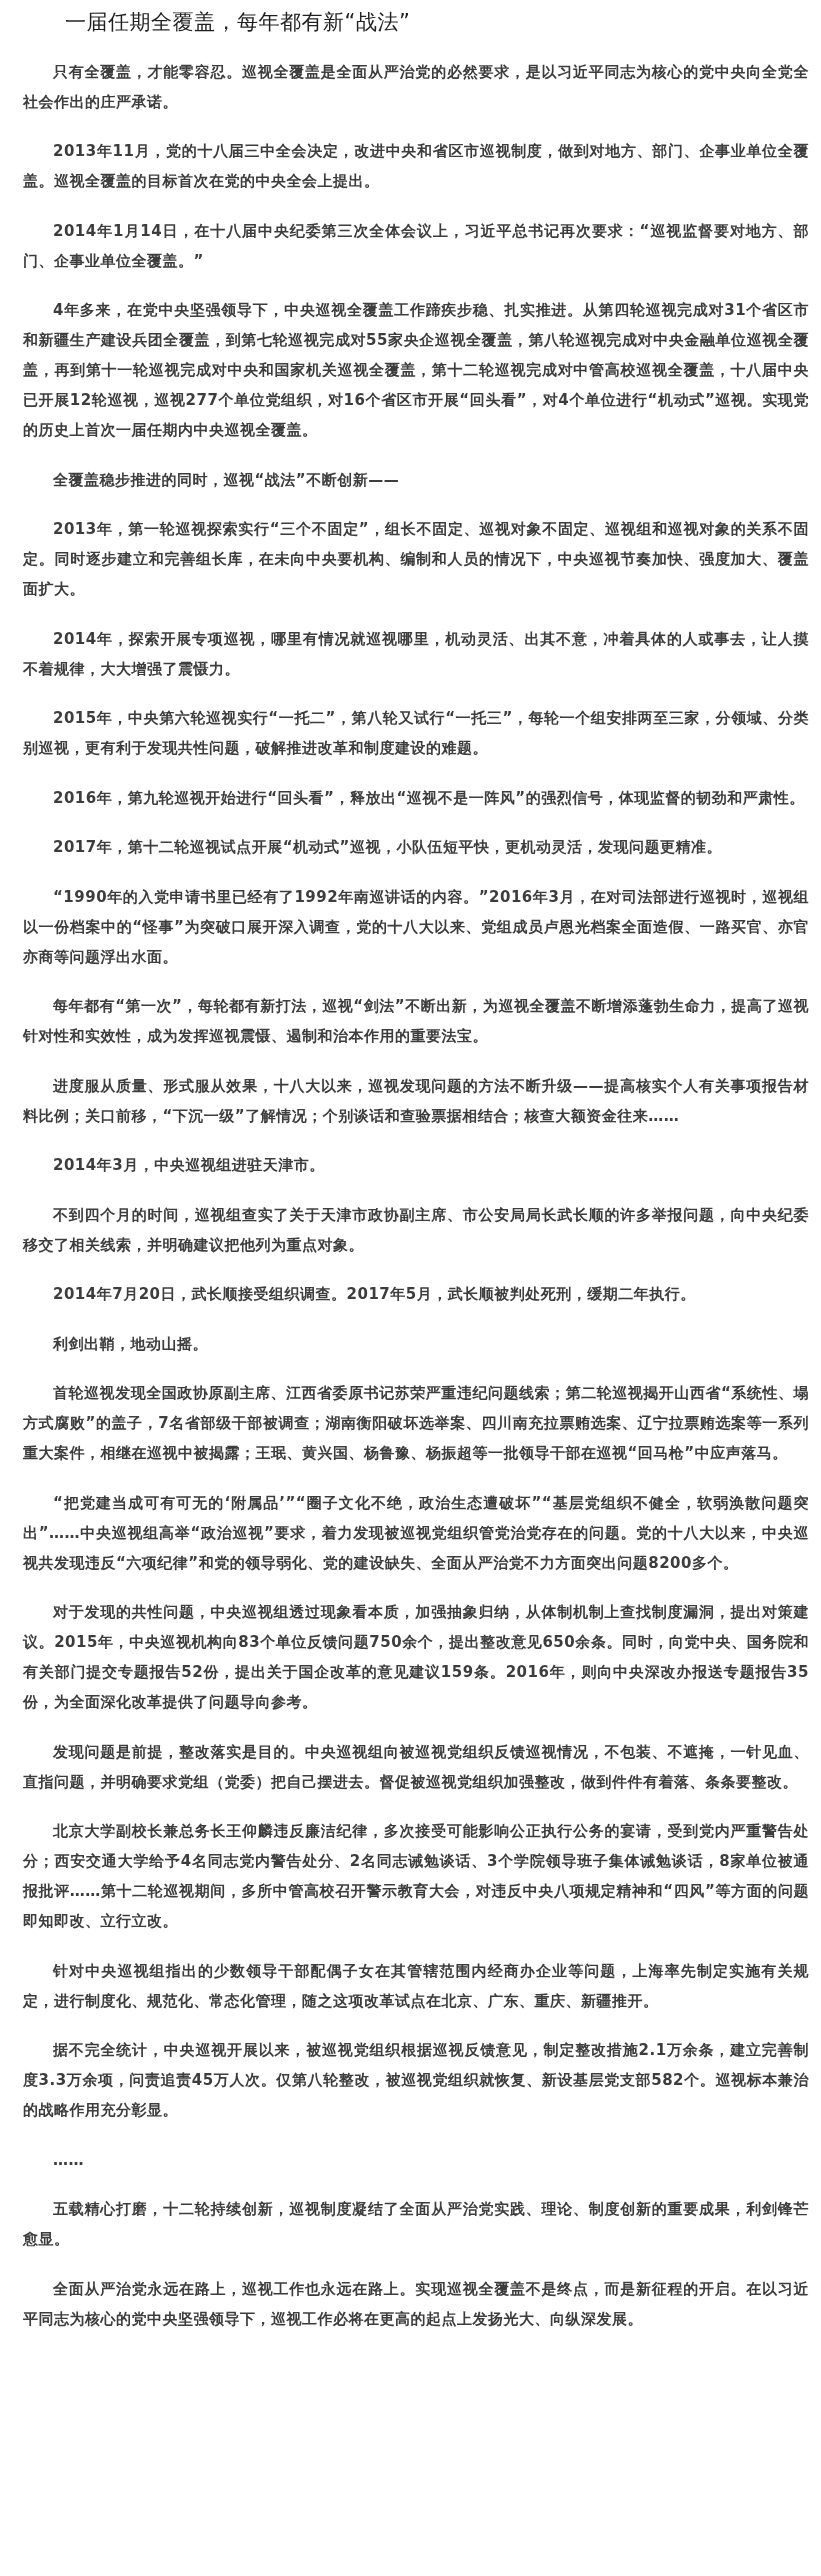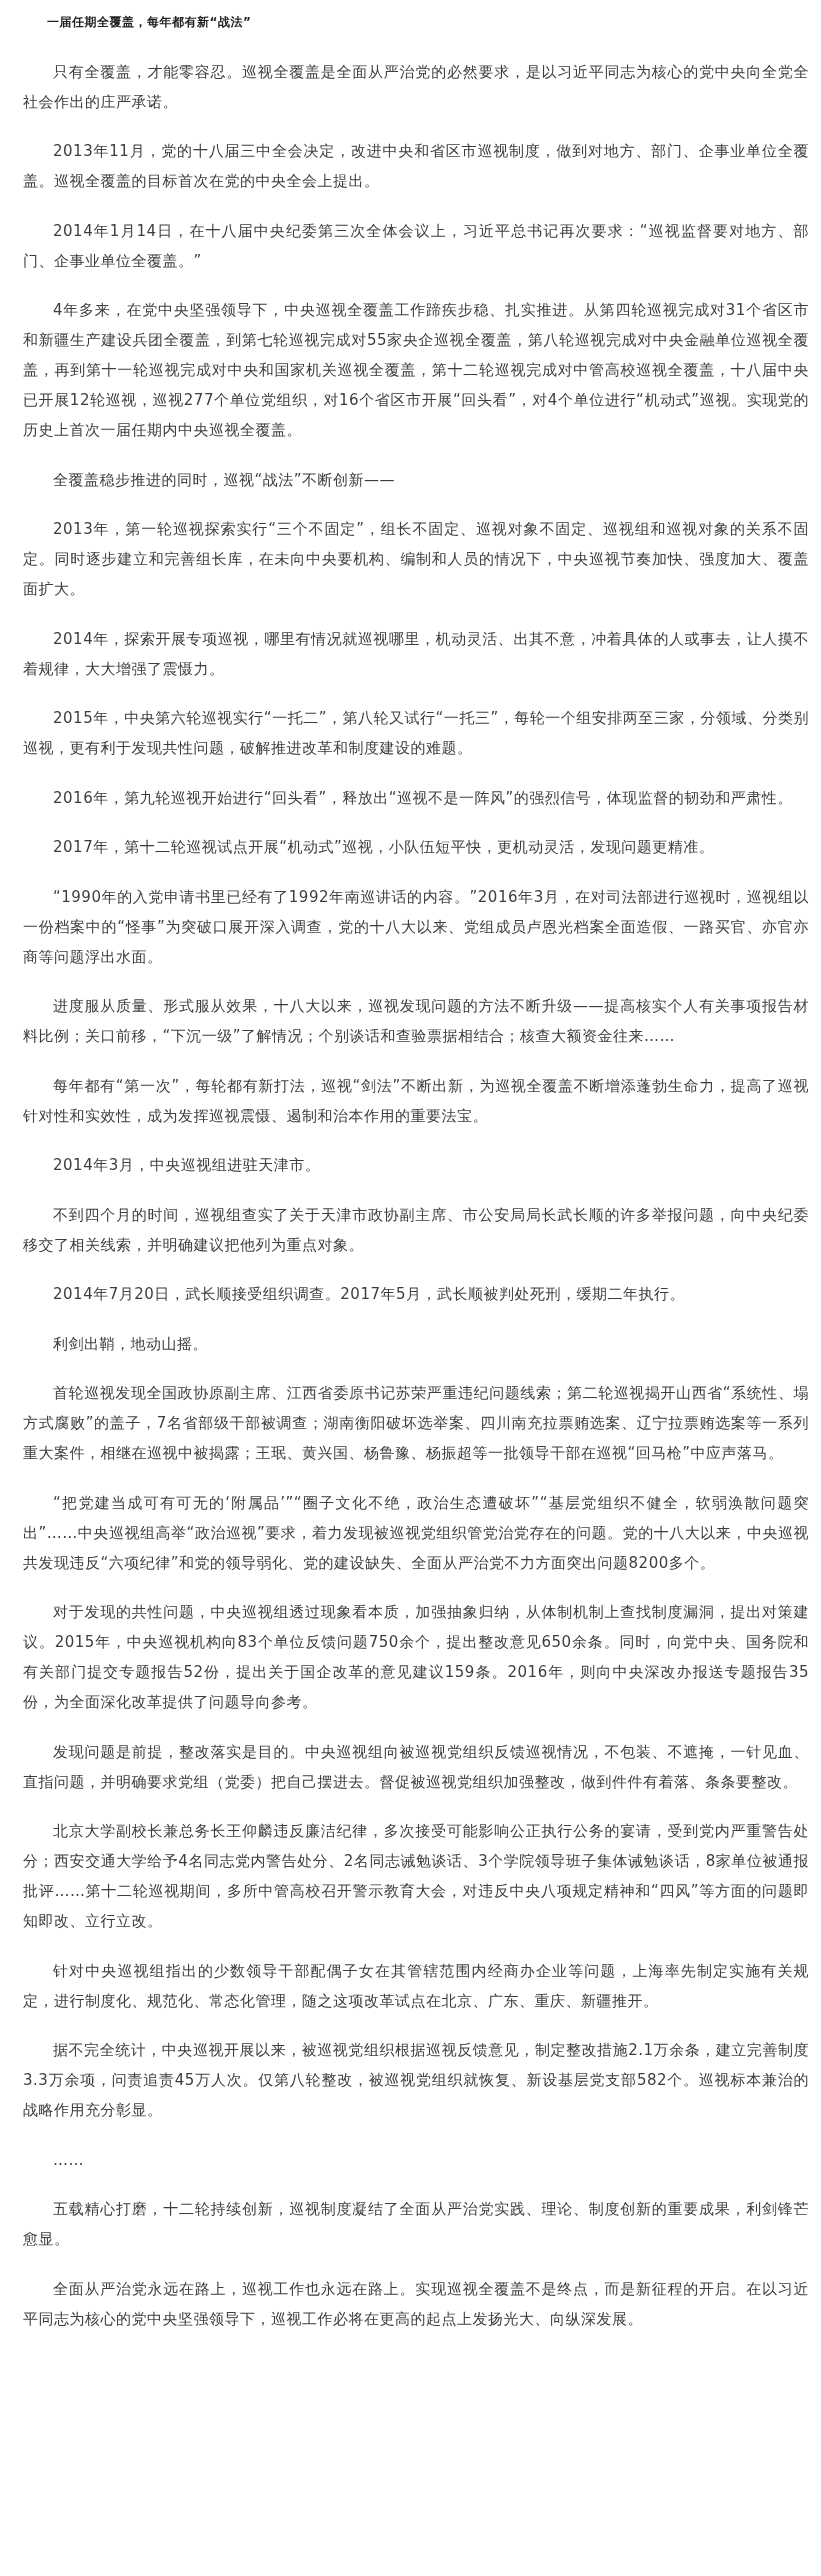--- a/index.html
+++ b/index.html
@@ -16,26 +16,27 @@
     font-family: "DejaVu Sans", "Liberation Sans", sans-serif;
   }
   .para {
     margin: 0 0 19.5px 0;
     font-size: 15px;
     line-height: 30px;
     color: #3d3d3d;
     text-indent: 2em;
     text-align: justify;
     letter-spacing: 0.5px;
+    font-weight: bold;
   }
   .heading {
     margin: 0 0 19.5px 0;
-    font-size: 12px;
+    font-size: 21px;
     line-height: 30px;
-    font-weight: bold;
+    font-weight: normal;
     color: #1f1f1f;
     text-indent: 2em;
     letter-spacing: 0.5px;
   }
 </style>
 </head>
 <body>
 
 <div class="doc">
   <h2 class="heading">一届任期全覆盖，每年都有新“战法”</h2>
@@ -43,22 +44,22 @@
   <p class="para">2013年11月，党的十八届三中全会决定，改进中央和省区市巡视制度，做到对地方、部门、企事业单位全覆盖。巡视全覆盖的目标首次在党的中央全会上提出。</p>
   <p class="para">2014年1月14日，在十八届中央纪委第三次全体会议上，习近平总书记再次要求：“巡视监督要对地方、部门、企事业单位全覆盖。”</p>
   <p class="para">4年多来，在党中央坚强领导下，中央巡视全覆盖工作蹄疾步稳、扎实推进。从第四轮巡视完成对31个省区市和新疆生产建设兵团全覆盖，到第七轮巡视完成对55家央企巡视全覆盖，第八轮巡视完成对中央金融单位巡视全覆盖，再到第十一轮巡视完成对中央和国家机关巡视全覆盖，第十二轮巡视完成对中管高校巡视全覆盖，十八届中央已开展12轮巡视，巡视277个单位党组织，对16个省区市开展“回头看”，对4个单位进行“机动式”巡视。实现党的历史上首次一届任期内中央巡视全覆盖。</p>
   <p class="para">全覆盖稳步推进的同时，巡视“战法”不断创新——</p>
   <p class="para">2013年，第一轮巡视探索实行“三个不固定”，组长不固定、巡视对象不固定、巡视组和巡视对象的关系不固定。同时逐步建立和完善组长库，在未向中央要机构、编制和人员的情况下，中央巡视节奏加快、强度加大、覆盖面扩大。</p>
   <p class="para">2014年，探索开展专项巡视，哪里有情况就巡视哪里，机动灵活、出其不意，冲着具体的人或事去，让人摸不着规律，大大增强了震慑力。</p>
   <p class="para">2015年，中央第六轮巡视实行“一托二”，第八轮又试行“一托三”，每轮一个组安排两至三家，分领域、分类别巡视，更有利于发现共性问题，破解推进改革和制度建设的难题。</p>
   <p class="para">2016年，第九轮巡视开始进行“回头看”，释放出“巡视不是一阵风”的强烈信号，体现监督的韧劲和严肃性。</p>
   <p class="para">2017年，第十二轮巡视试点开展“机动式”巡视，小队伍短平快，更机动灵活，发现问题更精准。</p>
   <p class="para">“1990年的入党申请书里已经有了1992年南巡讲话的内容。”2016年3月，在对司法部进行巡视时，巡视组以一份档案中的“怪事”为突破口展开深入调查，党的十八大以来、党组成员卢恩光档案全面造假、一路买官、亦官亦商等问题浮出水面。</p>
+  <p class="para">每年都有“第一次”，每轮都有新打法，巡视“剑法”不断出新，为巡视全覆盖不断增添蓬勃生命力，提高了巡视针对性和实效性，成为发挥巡视震慑、遏制和治本作用的重要法宝。</p>
   <p class="para">进度服从质量、形式服从效果，十八大以来，巡视发现问题的方法不断升级——提高核实个人有关事项报告材料比例；关口前移，“下沉一级”了解情况；个别谈话和查验票据相结合；核查大额资金往来……</p>
-  <p class="para">每年都有“第一次”，每轮都有新打法，巡视“剑法”不断出新，为巡视全覆盖不断增添蓬勃生命力，提高了巡视针对性和实效性，成为发挥巡视震慑、遏制和治本作用的重要法宝。</p>
   <p class="para">2014年3月，中央巡视组进驻天津市。</p>
   <p class="para">不到四个月的时间，巡视组查实了关于天津市政协副主席、市公安局局长武长顺的许多举报问题，向中央纪委移交了相关线索，并明确建议把他列为重点对象。</p>
   <p class="para">2014年7月20日，武长顺接受组织调查。2017年5月，武长顺被判处死刑，缓期二年执行。</p>
   <p class="para">利剑出鞘，地动山摇。</p>
   <p class="para">首轮巡视发现全国政协原副主席、江西省委原书记苏荣严重违纪问题线索；第二轮巡视揭开山西省“系统性、塌方式腐败”的盖子，7名省部级干部被调查；湖南衡阳破坏选举案、四川南充拉票贿选案、辽宁拉票贿选案等一系列重大案件，相继在巡视中被揭露；王珉、黄兴国、杨鲁豫、杨振超等一批领导干部在巡视“回马枪”中应声落马。</p>
   <p class="para">“把党建当成可有可无的‘附属品’”“圈子文化不绝，政治生态遭破坏”“基层党组织不健全，软弱涣散问题突出”……中央巡视组高举“政治巡视”要求，着力发现被巡视党组织管党治党存在的问题。党的十八大以来，中央巡视共发现违反“六项纪律”和党的领导弱化、党的建设缺失、全面从严治党不力方面突出问题8200多个。</p>
   <p class="para">对于发现的共性问题，中央巡视组透过现象看本质，加强抽象归纳，从体制机制上查找制度漏洞，提出对策建议。2015年，中央巡视机构向83个单位反馈问题750余个，提出整改意见650余条。同时，向党中央、国务院和有关部门提交专题报告52份，提出关于国企改革的意见建议159条。2016年，则向中央深改办报送专题报告35份，为全面深化改革提供了问题导向参考。</p>
   <p class="para">发现问题是前提，整改落实是目的。中央巡视组向被巡视党组织反馈巡视情况，不包装、不遮掩，一针见血、直指问题，并明确要求党组（党委）把自己摆进去。督促被巡视党组织加强整改，做到件件有着落、条条要整改。</p>
   <p class="para">北京大学副校长兼总务长王仰麟违反廉洁纪律，多次接受可能影响公正执行公务的宴请，受到党内严重警告处分；西安交通大学给予4名同志党内警告处分、2名同志诫勉谈话、3个学院领导班子集体诫勉谈话，8家单位被通报批评……第十二轮巡视期间，多所中管高校召开警示教育大会，对违反中央八项规定精神和“四风”等方面的问题即知即改、立行立改。</p>
   <p class="para">针对中央巡视组指出的少数领导干部配偶子女在其管辖范围内经商办企业等问题，上海率先制定实施有关规定，进行制度化、规范化、常态化管理，随之这项改革试点在北京、广东、重庆、新疆推开。</p>

